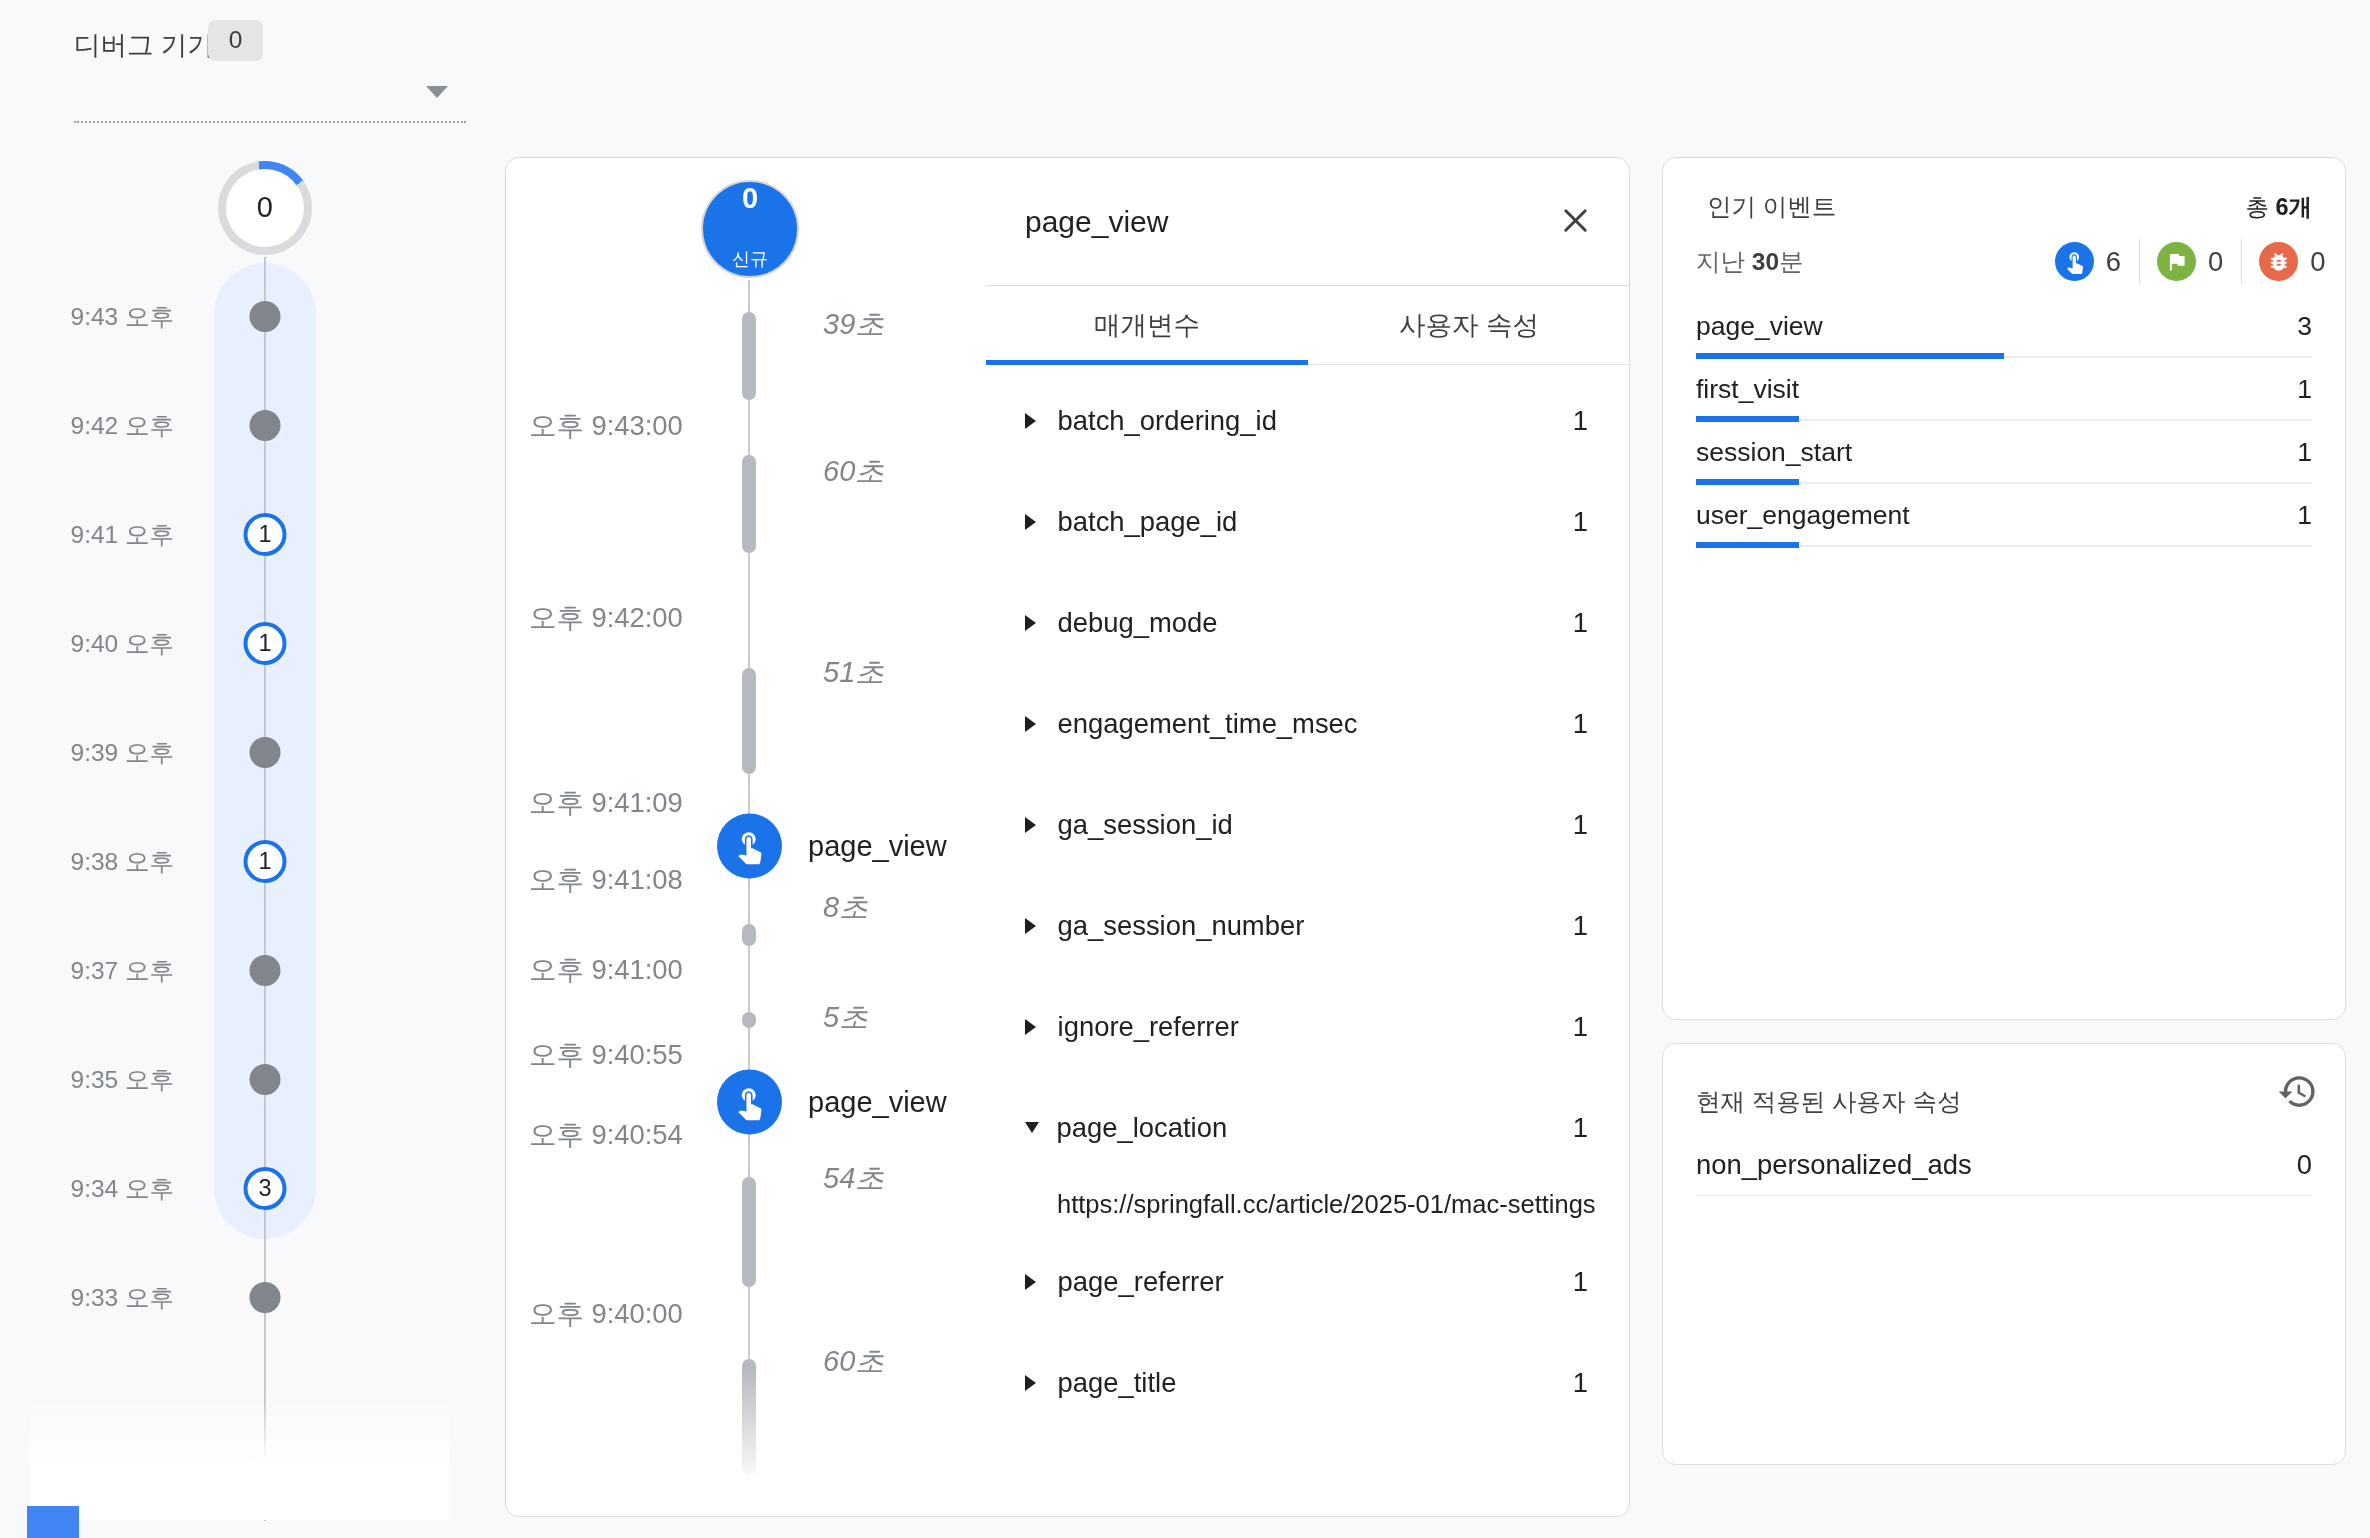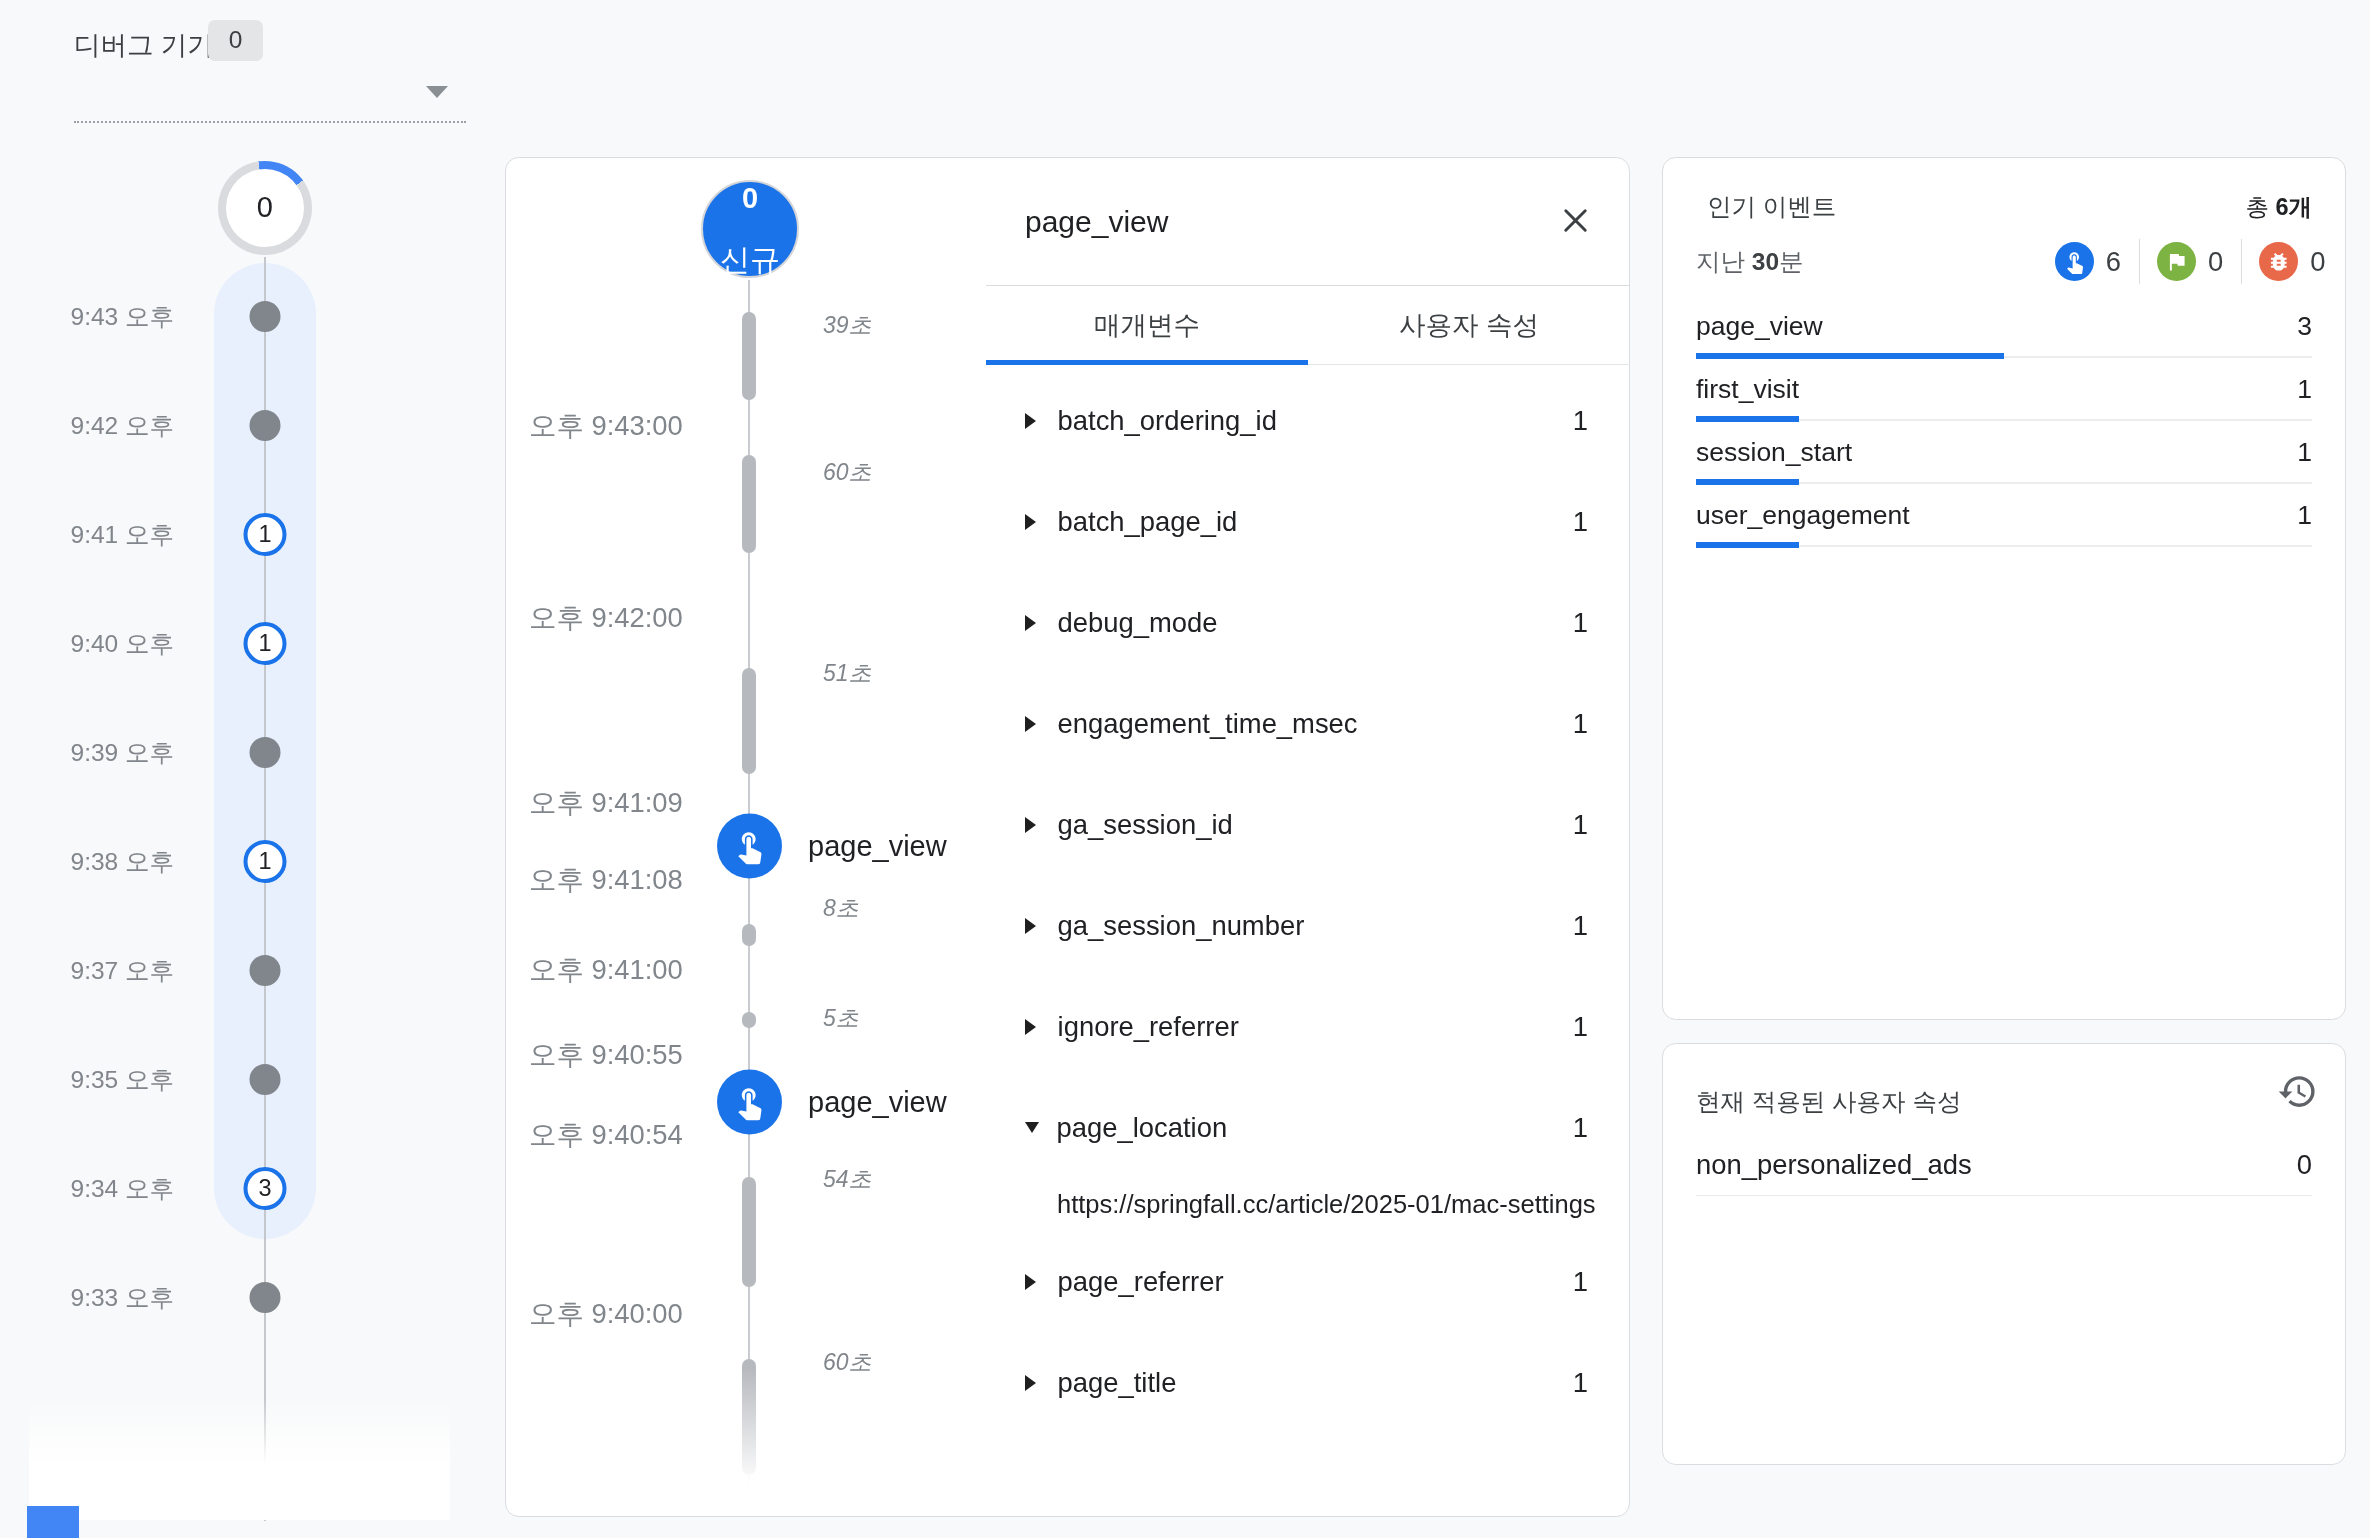--- a/index.html
+++ b/index.html
@@ -32,26 +32,26 @@
   .left-fade{left:29px;top:1397px;width:421px;height:123px;z-index:4;
              background:linear-gradient(to bottom,rgba(255,255,255,0) 0%,#ffffff 55%,#ffffff 100%);}
   .bl-artifact{left:26.5px;top:1506px;width:52px;height:33px;background:#4285f4;z-index:5;}
 
   
   .card{background:#fff;border:1px solid #dadce0;border-radius:13.7px;box-sizing:border-box;}
   #stream-card{left:505px;top:157px;width:1125px;height:1360px;}
   .s-badge{left:195px;top:21.6px;width:94px;height:94px;border-radius:50%;background:#1a73e8;border:2.9px solid #d3d5d8;
            display:flex;flex-direction:column;align-items:center;justify-content:center;color:#fff;z-index:3;}
   .s-badge .n{font-size:29px;font-weight:bold;line-height:31px;}
-  .s-badge .l{font-size:30px;line-height:27.4px;margin-top:32px;}
+  .s-badge .l{font-size:18px;line-height:27.4px;margin-top:32px;}
   .s-vline{left:242px;top:122px;width:2px;height:1215px;background:#c8cbcf;z-index:0;}
   .s-seg{left:236px;width:13.7px;border-radius:6.9px;background:#b6b9be;z-index:1;}
   .s-time{left:11.8px;width:165px;text-align:right;font-size:27.4px;color:#80868b;transform:translateY(-50%);}
   .s-time.faded{opacity:.35;}
-  .s-dur{left:317px;font-size:23px;font-style:italic;color:#80868b;transform:translateY(-50%);}
+  .s-dur{left:317px;font-size:29px;font-style:italic;color:#80868b;transform:translateY(-50%);}
   .s-event-icon{left:211px;width:65px;height:65px;border-radius:50%;background:#1a73e8;z-index:2;cursor:pointer;
                 display:flex;align-items:center;justify-content:center;transform:translateY(-50%);}
   .s-event-name{left:302px;font-size:29px;color:#202124;transform:translateY(-50%);cursor:pointer;}
   .stream-fade{left:1px;bottom:1px;width:470px;height:147px;border-radius:0 0 0 13.7px;z-index:4;
                background:linear-gradient(to bottom,rgba(255,255,255,0) 0%,#ffffff 80%);}
 
   
   .detail{left:480px;top:0;width:644px;height:100%;}
   .d-title{left:39px;top:47px;font-size:30px;color:#202124;}
   .d-close{right:37px;top:45px;width:35px;height:35px;cursor:pointer;}

